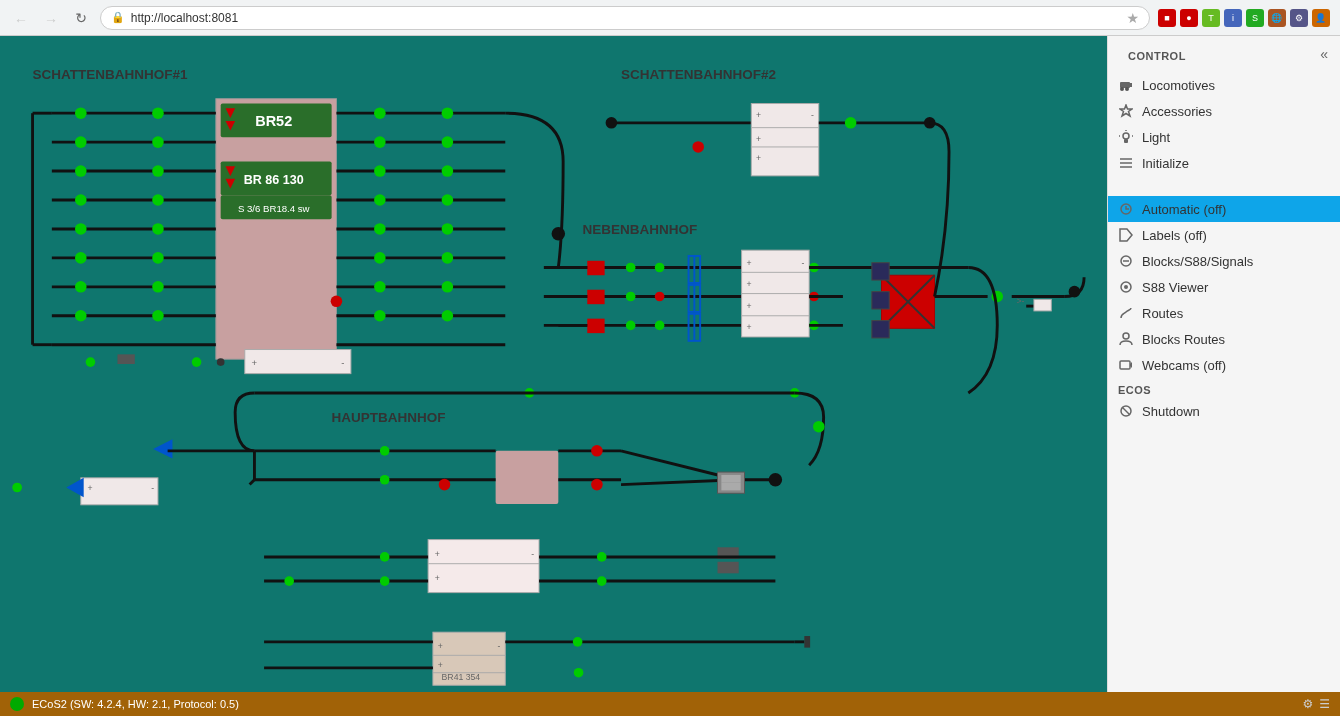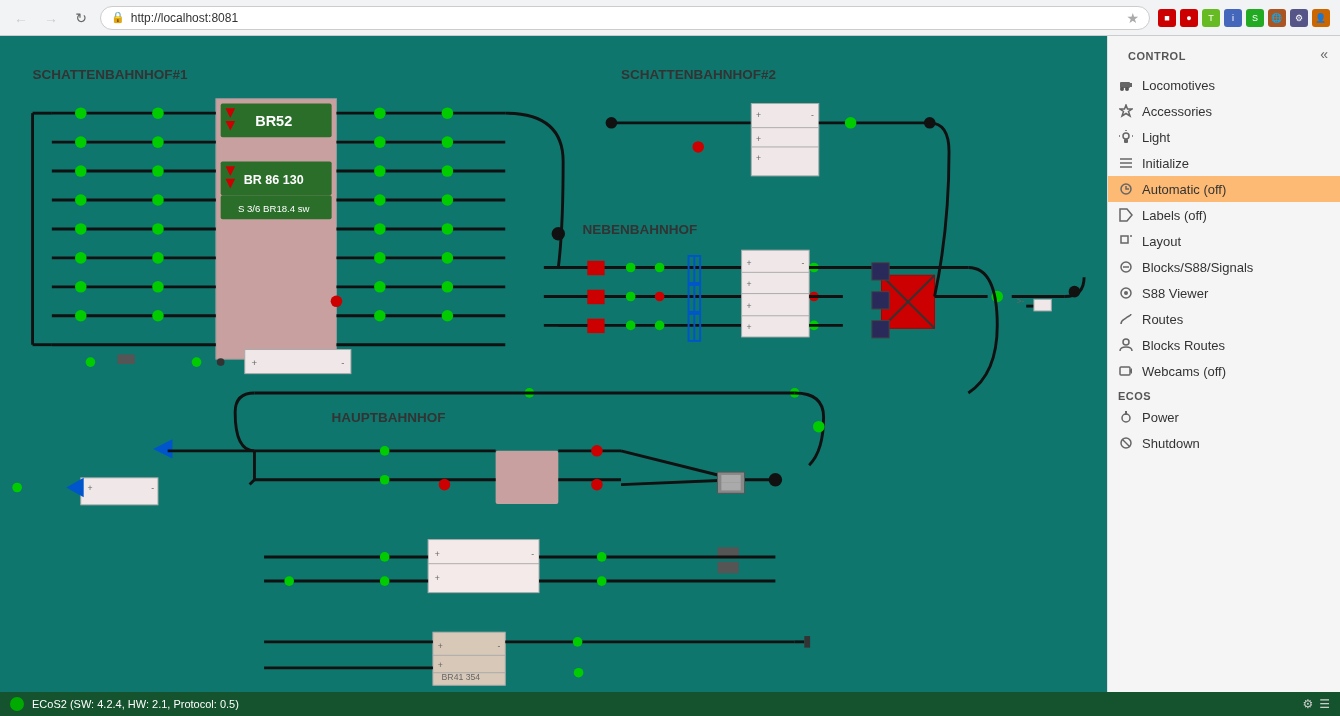--- a/index.html
+++ b/index.html
@@ -89,41 +89,41 @@
 
     .sidebar-item {
       display: flex;
       align-items: center;
       padding: 5px 10px;
       gap: 8px;
       cursor: pointer;
       font-size: 13px;
       color: #333;
     }
-    .sidebar-item.active { background: #fdba74; }
+    .sidebar-item.active { background: #0ea5e9; margin-top: 20px; }
 
     .sidebar-icon {
       width: 16px;
       height: 16px;
       display: flex;
       align-items: center;
       justify-content: center;
       font-size: 12px;
       flex-shrink: 0;
     }
 
     .collapse-btn {
       background: none; border: none; cursor: pointer;
       color: #666; font-size: 14px; padding: 2px;
     }
 
     
     .status-bar {
       height: 24px;
-      background: #14532d;
+      background: #a16207;
       display: flex;
       align-items: center;
       padding: 8px 10px;
       gap: 8px;
       flex-shrink: 0;
     }
     .status-indicator {
       width: 14px; height: 14px;
       border-radius: 50%;
       background: #0a0;
@@ -511,29 +511,20 @@
 
     <div class="sidebar-item">
       <span class="sidebar-icon">
         <svg width="14" height="14" viewBox="0 0 14 14">
             <path d="M1,1 L8,1 L13,7 L8,13 L1,13 Z" fill="none" stroke="#666" stroke-width="1.5"></path>
           </svg>
       </span>
       <span>Labels (off)</span>
     </div>
 
-    <div class="sidebar-item">
-      <span class="sidebar-icon">
-        <svg width="14" height="14" viewBox="0 0 14 14">
-            <path d="M2,2 L9,2 L9,9 L2,9 Z" fill="none" stroke="#666" stroke-width="1.5"></path>
-            <line x1="11" y1="2" x2="13" y2="2" stroke="#666" stroke-width="1.5"></line>
-          </svg>
-      </span>
-      <span>Layout</span>
-    </div>
 
     <div class="sidebar-item">
       <span class="sidebar-icon">
         <svg width="14" height="14" viewBox="0 0 14 14">
             <circle cx="7" cy="7" r="5" fill="none" stroke="#666" stroke-width="1.5"></circle>
             <line x1="4" y1="7" x2="10" y2="7" stroke="#666" stroke-width="1.5"></line>
           </svg>
       </span>
       <span>Blocks/S88/Signals</span>
     </div>
@@ -572,29 +563,20 @@
         <svg width="14" height="14" viewBox="0 0 14 14">
             <rect x="1" y="3" width="10" height="8" rx="1" fill="none" stroke="#666" stroke-width="1.5"></rect>
             <path d="M11,6 L13,4 L13,10 L11,8 Z" fill="#666"></path>
           </svg>
       </span>
       <span>Webcams (off)</span>
     </div>
 
     <div class="sidebar-section-title">ECOS</div>
 
-    <div class="sidebar-item">
-      <span class="sidebar-icon">
-        <svg width="14" height="14" viewBox="0 0 14 14">
-            <circle cx="7" cy="8" r="4" fill="none" stroke="#666" stroke-width="1.5"></circle>
-            <line x1="7" y1="1" x2="7" y2="5" stroke="#666" stroke-width="2"></line>
-          </svg>
-      </span>
-      <span>Power</span>
-    </div>
 
 
     <div class="sidebar-item">
       <span class="sidebar-icon">
         <svg width="14" height="14" viewBox="0 0 14 14">
             <circle cx="7" cy="7" r="5" fill="none" stroke="#666" stroke-width="1.5"></circle>
             <line x1="3" y1="3" x2="11" y2="11" stroke="#666" stroke-width="1.5"></line>
           </svg>
       </span>
       <span>Shutdown</span>

